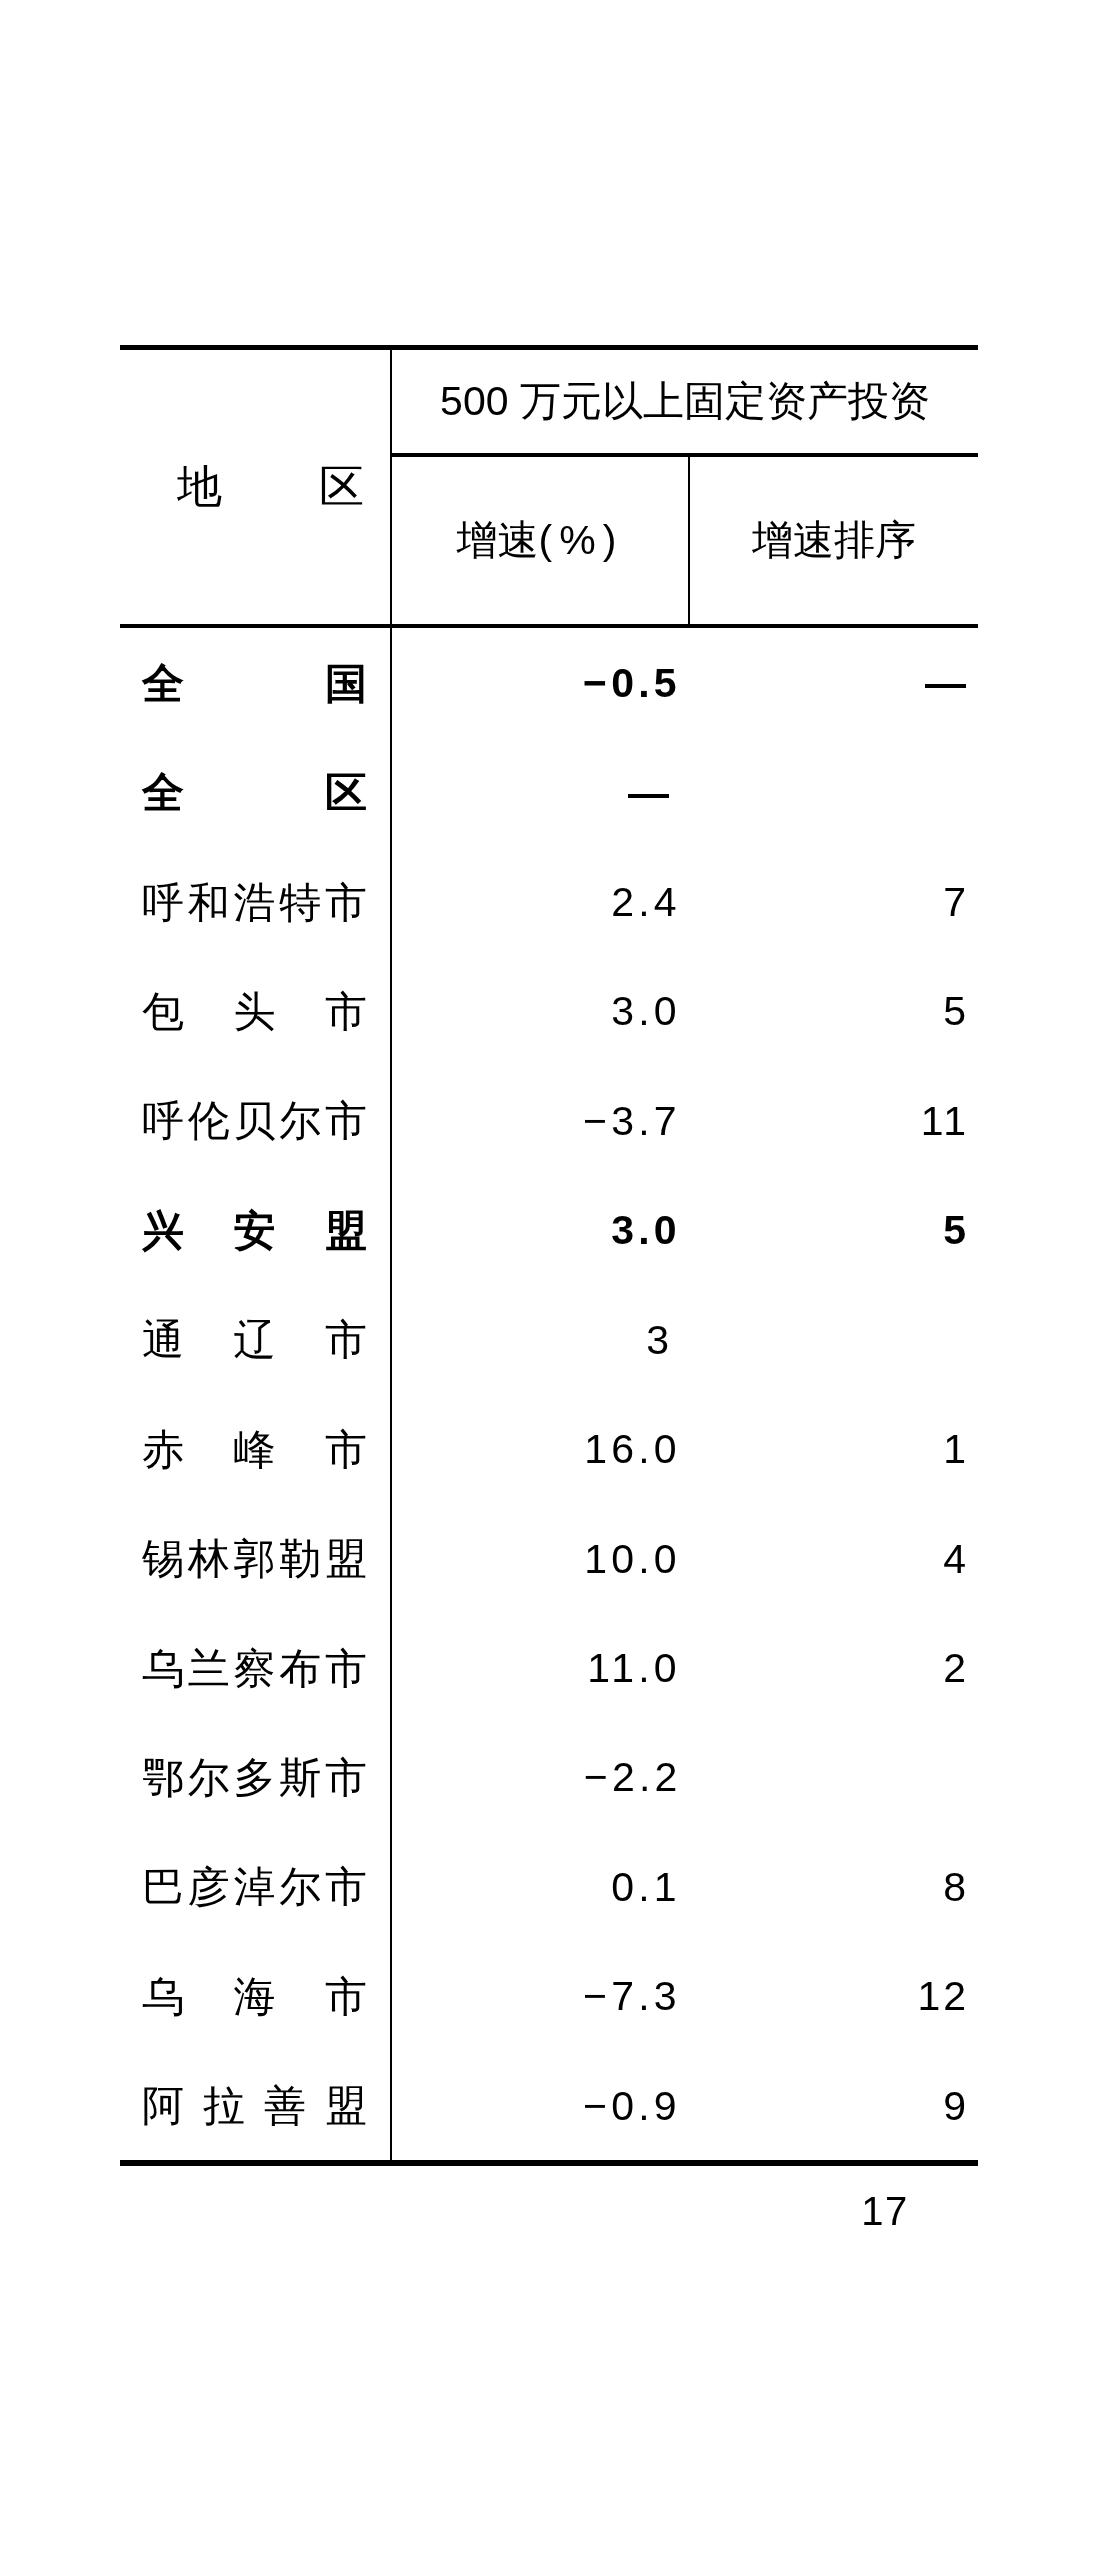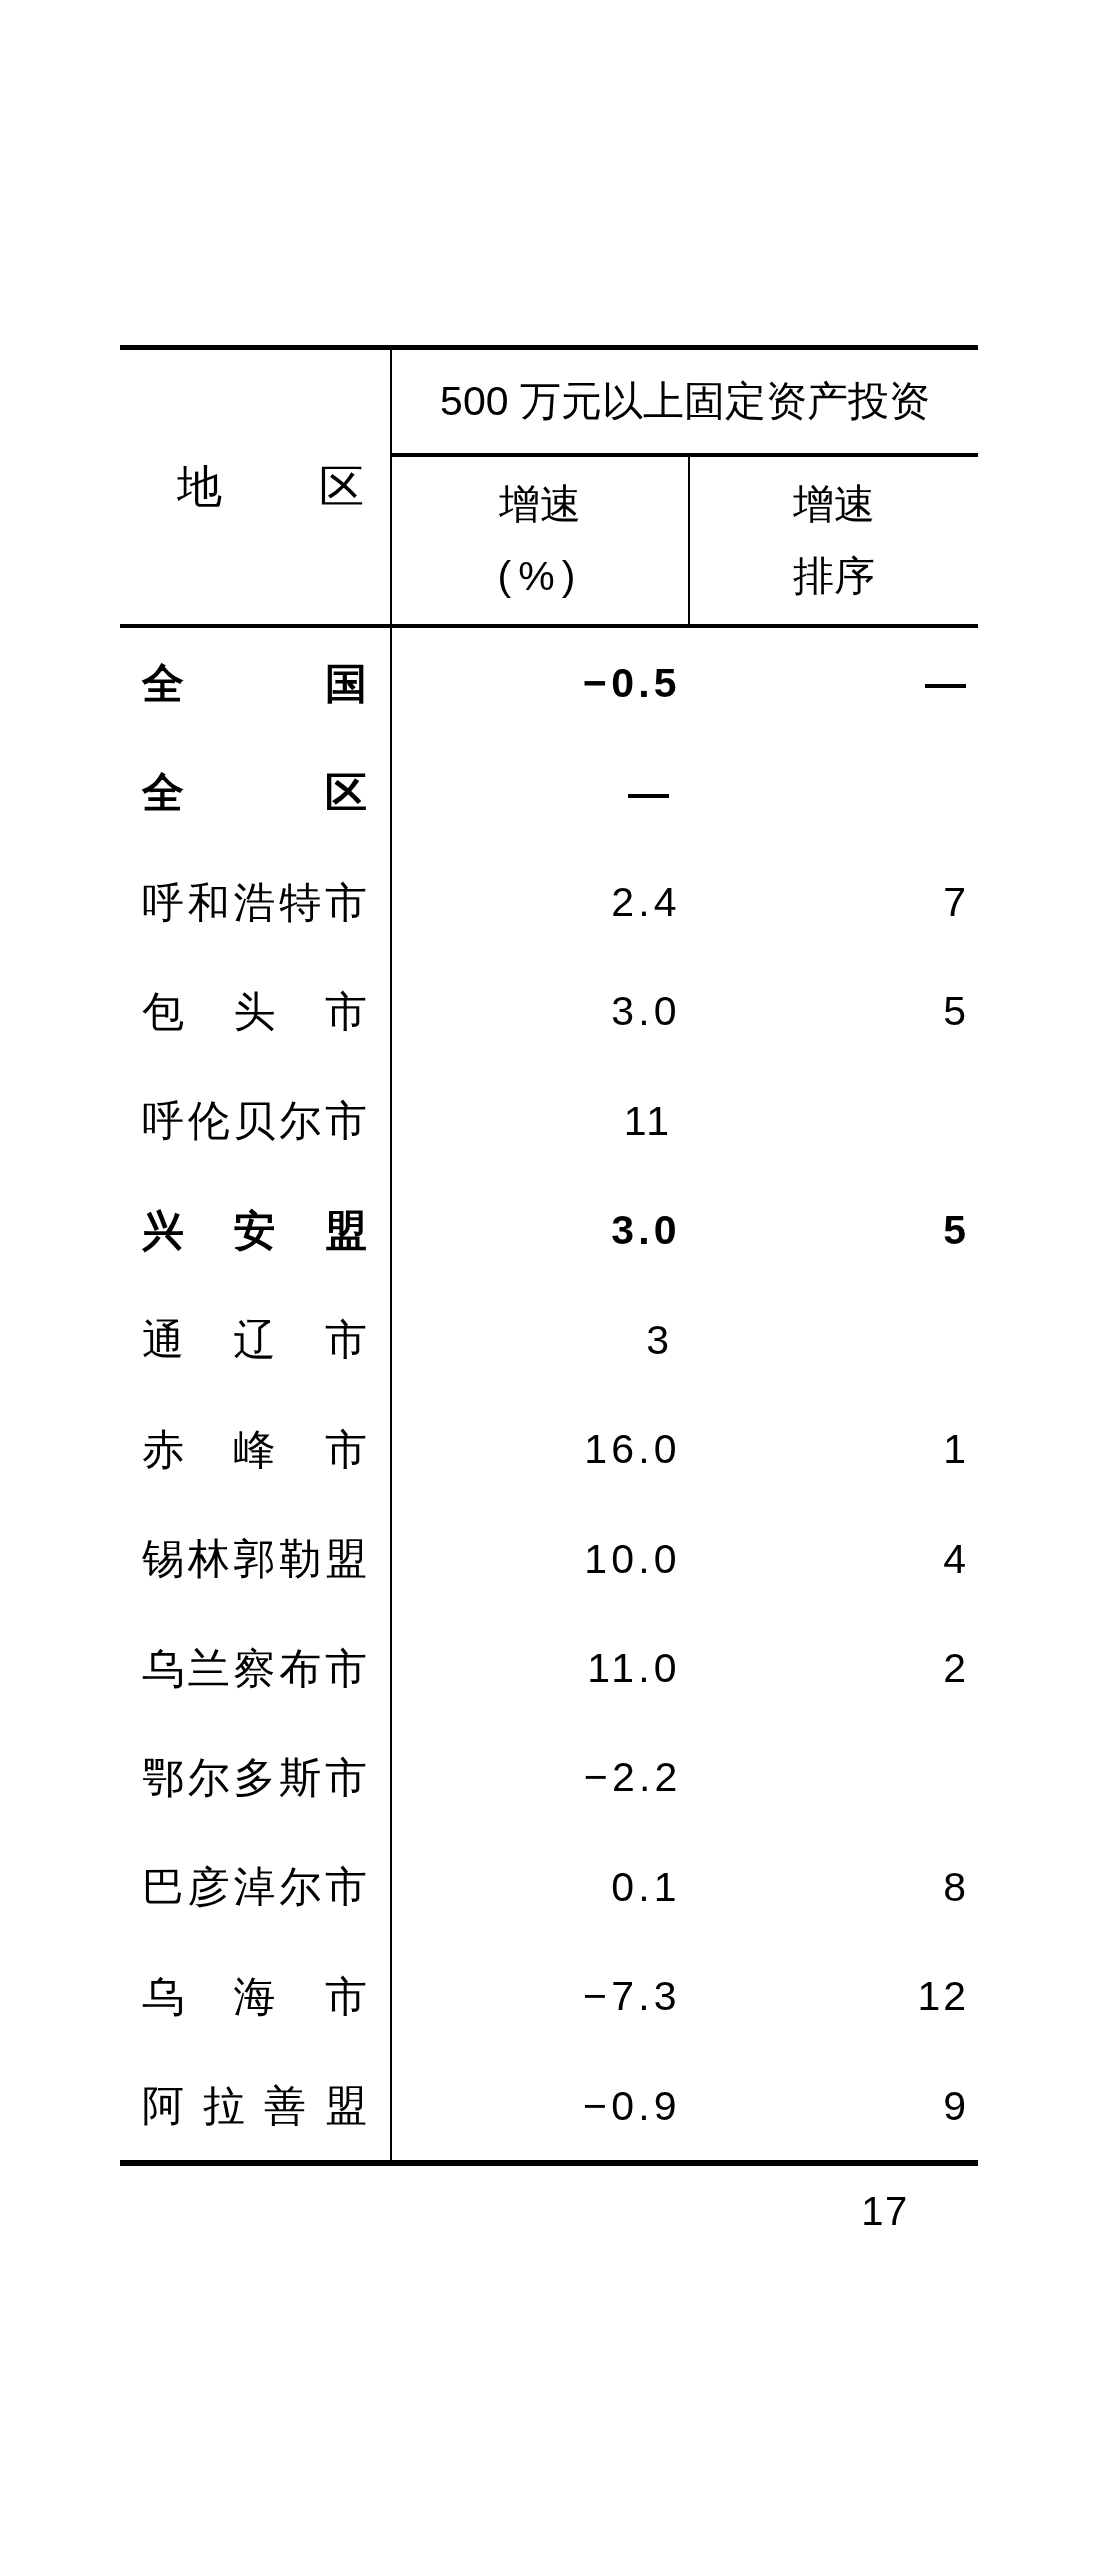--- a/index.html
+++ b/index.html
@@ -26,21 +26,21 @@
   }
   .hdr-region {
     position:absolute; left:120px; top:350px; width:270px; height:274px;
     display:flex; align-items:center;
   }
   .hdr-region .spread { margin-left:57px; width:187px; font-size:45px; }
   .spread { display:flex; justify-content:space-between; }
 
   .hdr-sub {
     position:absolute; top:457px; height:168px;
-    display:flex; flex-direction:column; align-items:center; justify-content:center;
+    display:flex; flex-direction:row; align-items:center; justify-content:center;
     font-size:41px; line-height:1.75; white-space:nowrap;
   }
   .hdr-sub-growth { left:392px; width:296px; }
   .hdr-sub-rank   { left:690px; width:288px; }
   .pct { letter-spacing:7px; }
 
   .tbody {
     position:absolute; left:120px; top:629px; width:858px; height:1532px;
     display:flex; flex-direction:column;
   }
@@ -140,20 +140,21 @@
       <div class="row">
         <div class="cell-region">
           <div class="spread">
             <span>呼</span>
             <span>伦</span>
             <span>贝</span>
             <span>尔</span>
             <span>市</span>
           </div>
         </div>
+        <div class="cell-growth">−3.7</div>
         <div class="cell-rank">11</div>
       </div>
       <div class="row bold">
         <div class="cell-region">
           <div class="spread">
             <span>兴</span>
             <span>安</span>
             <span>盟</span>
           </div>
         </div>

